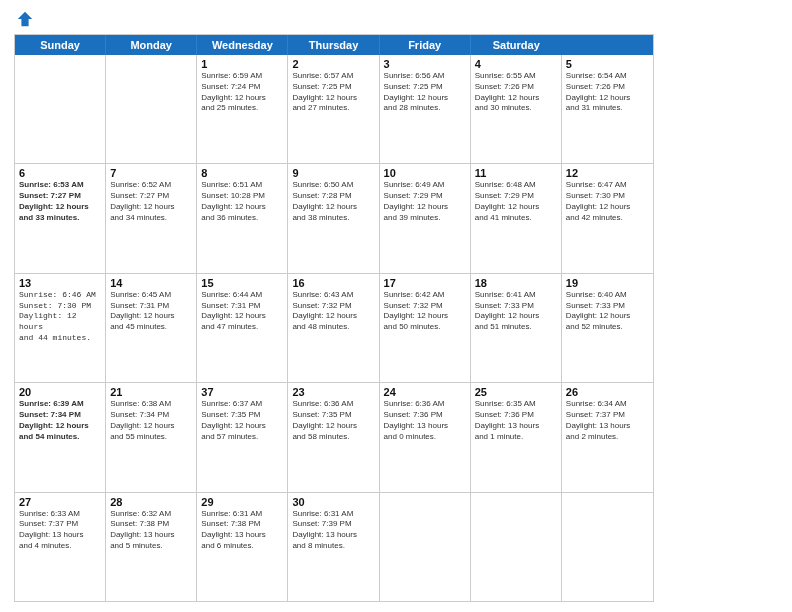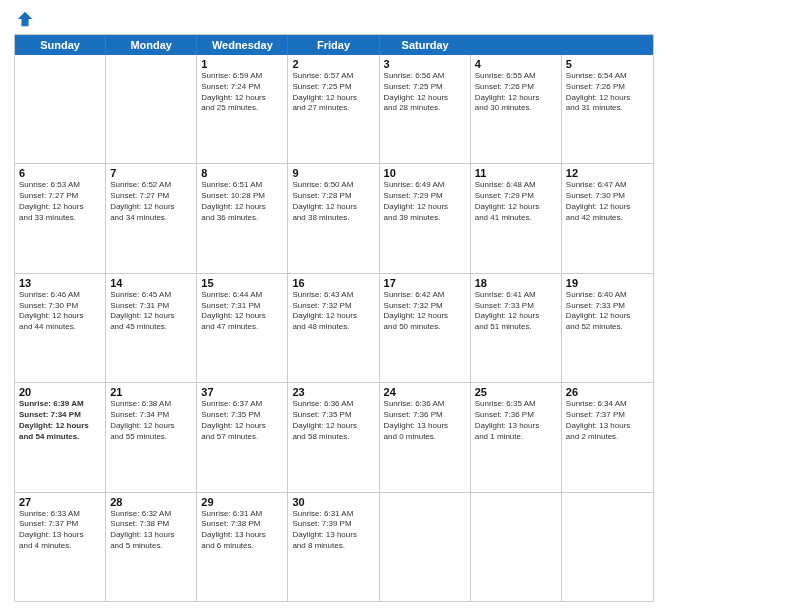--- a/index.html
+++ b/index.html
@@ -133,20 +133,21 @@
       <div class="month-title"></div>
       <div class="subtitle"></div>
     </div>
   </div>
 
   <div class="calendar">
     <div class="cal-header">
     <div class="cal-header-cell">Sunday</div>
         <div class="cal-header-cell">Monday</div>
         <div class="cal-header-cell">Wednesday</div>
+        <div class="cal-header-cell">Thursday</div>
         <div class="cal-header-cell">Friday</div>
         <div class="cal-header-cell">Saturday</div>
       </div>
     <div class="cal-body">
     <div class="cal-row">
           <div class="cal-cell empty"></div>
           <div class="cal-cell empty"></div>
           <div class="cal-cell">
             <span class="day-num">1</span>
             <div class="cell-detail" style="white-space: pre-line;">Sunrise: 6:59 AM
@@ -179,21 +180,21 @@
             <span class="day-num">5</span>
             <div class="cell-detail" style="white-space: pre-line;">Sunrise: 6:54 AM
 Sunset: 7:26 PM
 Daylight: 12 hours
 and 31 minutes.</div>
           </div>
         </div>
         <div class="cal-row">
           <div class="cal-cell">
             <span class="day-num">6</span>
-            <div class="cell-detail" style="white-space: pre-line;">Sunrise: 6:53 AM
+            <div class="cell-detail" style="white-space: pre-line; font-weight: bold;">Sunrise: 6:53 AM
 Sunset: 7:27 PM
 Daylight: 12 hours
 and 33 minutes.</div>
           </div>
           <div class="cal-cell">
             <span class="day-num">7</span>
             <div class="cell-detail" style="white-space: pre-line;">Sunrise: 6:52 AM
 Sunset: 7:27 PM
 Daylight: 12 hours
 and 34 minutes.</div>
@@ -230,21 +231,21 @@
             <span class="day-num">12</span>
             <div class="cell-detail" style="white-space: pre-line;">Sunrise: 6:47 AM
 Sunset: 7:30 PM
 Daylight: 12 hours
 and 42 minutes.</div>
           </div>
         </div>
         <div class="cal-row">
           <div class="cal-cell">
             <span class="day-num">13</span>
-            <div class="cell-detail" style="white-space: pre-line;">Sunrise: 6:46 AM
+            <div class="cell-detail" style="white-space: pre-line; font-family: Liberation Mono, monospace;">Sunrise: 6:46 AM
 Sunset: 7:30 PM
 Daylight: 12 hours
 and 44 minutes.</div>
           </div>
           <div class="cal-cell">
             <span class="day-num">14</span>
             <div class="cell-detail" style="white-space: pre-line;">Sunrise: 6:45 AM
 Sunset: 7:31 PM
 Daylight: 12 hours
 and 45 minutes.</div>

